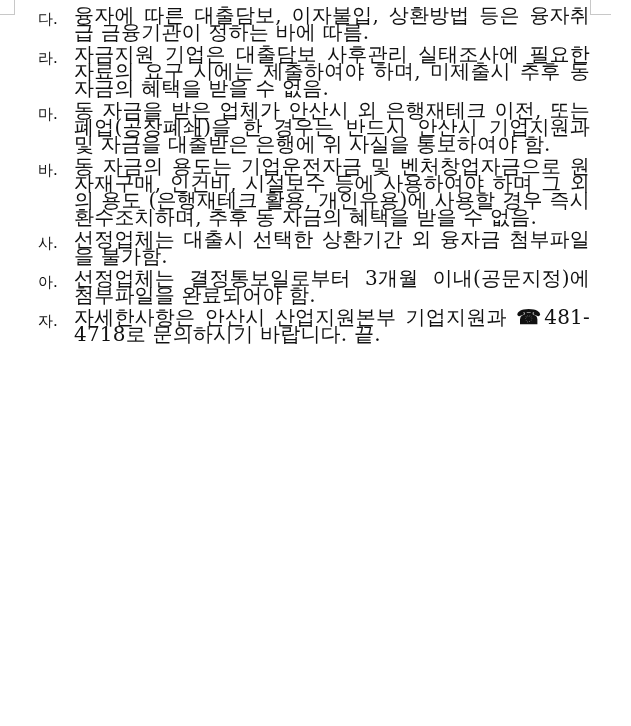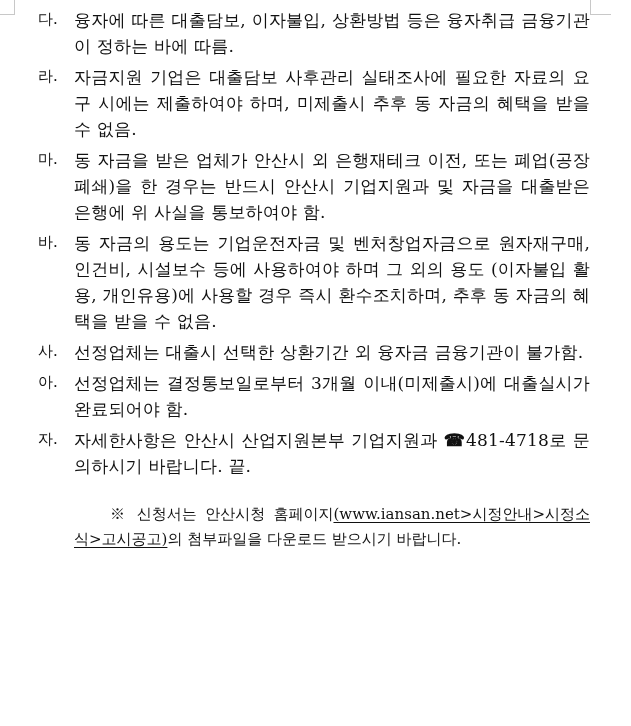--- a/index.html
+++ b/index.html
@@ -41,22 +41,22 @@
   }
   .item .label {
     width: 36px;
     flex: 0 0 36px;
     font-size: 15px;
     line-height: 25px;
     white-space: nowrap;
   }
   .item .body {
     flex: 1;
-    font-size: 17px;
-    line-height: 26px;
+    font-size: 20px;
+    line-height: 17px;
     text-align: justify;
     text-align-last: left;
     letter-spacing: 0.2px;
   }
   .note {
     margin-top: 23px;
     font-size: 15px;
     line-height: 25px;
     padding-left: 36px;
     text-align: justify;
@@ -90,35 +90,32 @@
     <span class="body">자금지원 기업은 대출담보 사후관리 실태조사에 필요한 자료의 요구 시에는 제출하여야 하며, 미제출시 추후 동 자금의 혜택을 받을 수 없음.</span>
   </div>
 
   <div class="item">
     <span class="label">마.</span>
     <span class="body">동 자금을 받은 업체가 안산시 외 은행재테크 이전, 또는 폐업(공장폐쇄)을 한 경우는 반드시 안산시 기업지원과 및 자금을 대출받은 은행에 위 사실을 통보하여야 함.</span>
   </div>
 
   <div class="item">
     <span class="label">바.</span>
-    <span class="body">동 자금의 용도는 기업운전자금 및 벤처창업자금으로 원자재구매, 인건비, 시설보수 등에 사용하여야 하며 그 외의 용도 (이자불입 활용, 개인유용)에 사용할 경우 즉시 환수조치하며, 추후 동 자금의 혜택을 받을 수 없음.</span>
+    <span class="body">동 자금의 용도는 기업운전자금 및 벤처창업자금으로 원자재구매, 인건비, 시설보수 등에 사용하여야 하며 그 외의 용도 (은행재테크 활용, 개인유용)에 사용할 경우 즉시 환수조치하며, 추후 동 자금의 혜택을 받을 수 없음.</span>
   </div>
 
   <div class="item">
     <span class="label">사.</span>
-    <span class="body">선정업체는 대출시 선택한 상환기간 외 융자금 금융기관이 불가함.</span>
+    <span class="body">선정업체는 대출시 선택한 상환기간 외 융자금 첨부파일을 불가함.</span>
   </div>
 
   <div class="item">
     <span class="label">아.</span>
-    <span class="body">선정업체는 결정통보일로부터 3개월 이내(미제출시)에 대출실시가 완료되어야 함.</span>
+    <span class="body">선정업체는 결정통보일로부터 3개월 이내(공문지정)에 첨부파일을 완료되어야 함.</span>
   </div>
 
   <div class="item">
     <span class="label">자.</span>
     <span class="body"><span>자세한사항은 안산시 산업지원본부 기업지원과 </span><span class="phone-icon">☎</span><span>481-4718</span><span>로 문의하시기 바랍니다.  끝.</span></span>
   </div>
 
-  <div class="note">
-    <span class="first">※</span><span> 신청서는 안산시청 홈페이지</span><span class="link">(www.iansan.net&gt;시정안내&gt;시정소식&gt;고시공고)</span><span>의 첨부파일을 다운로드 받으시기 바랍니다.</span>
-  </div>
 
 </div>
 
 </body></html>

